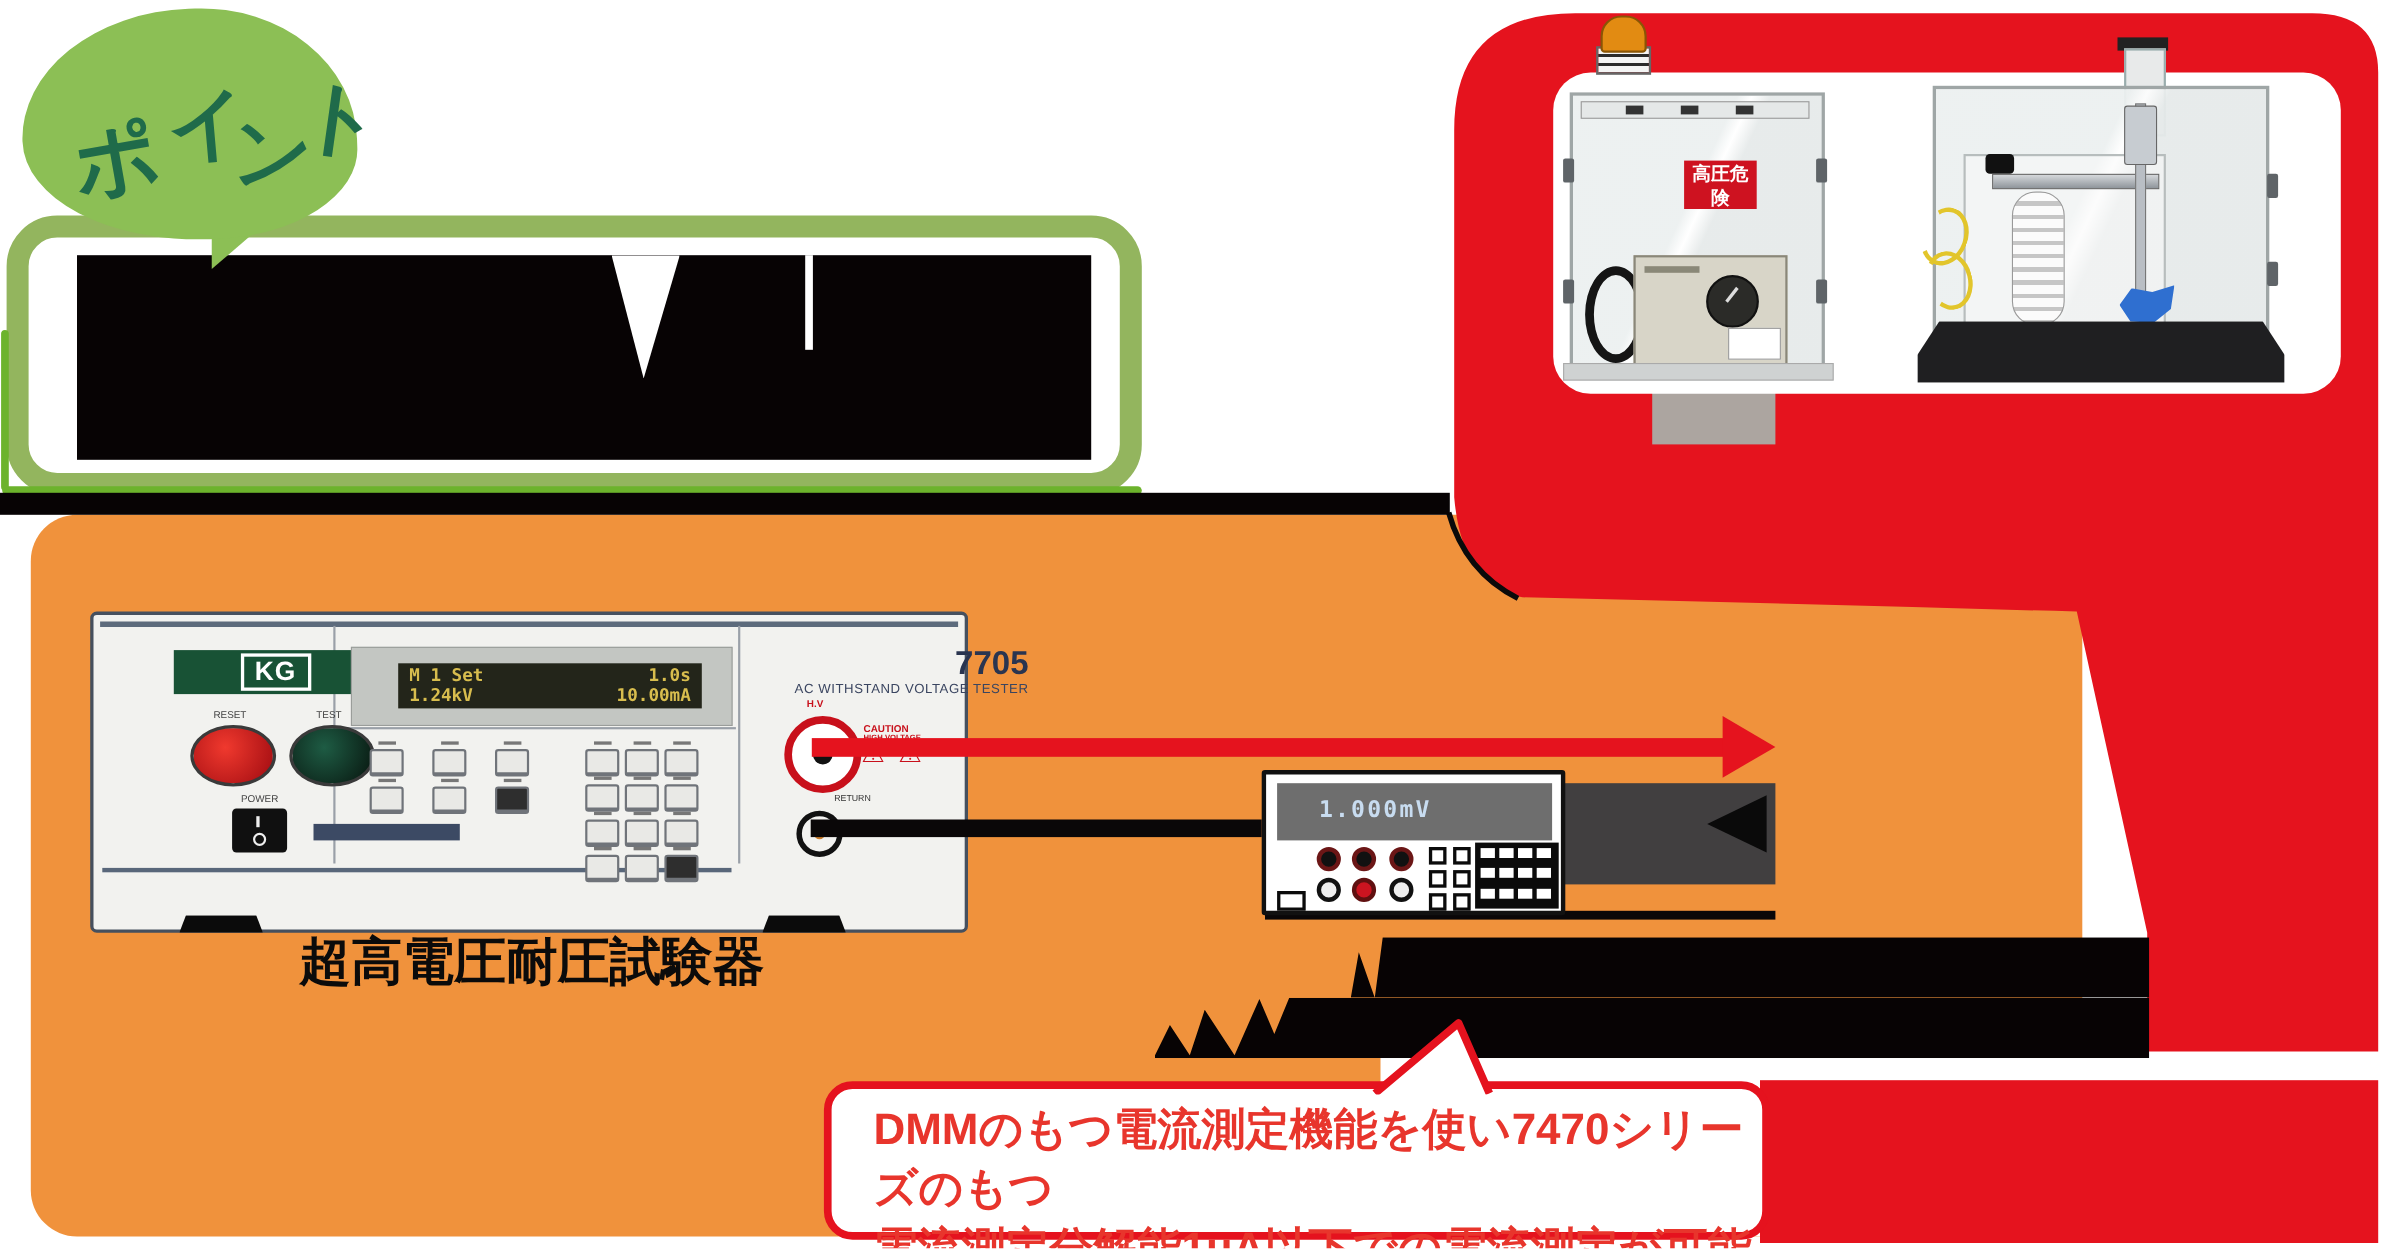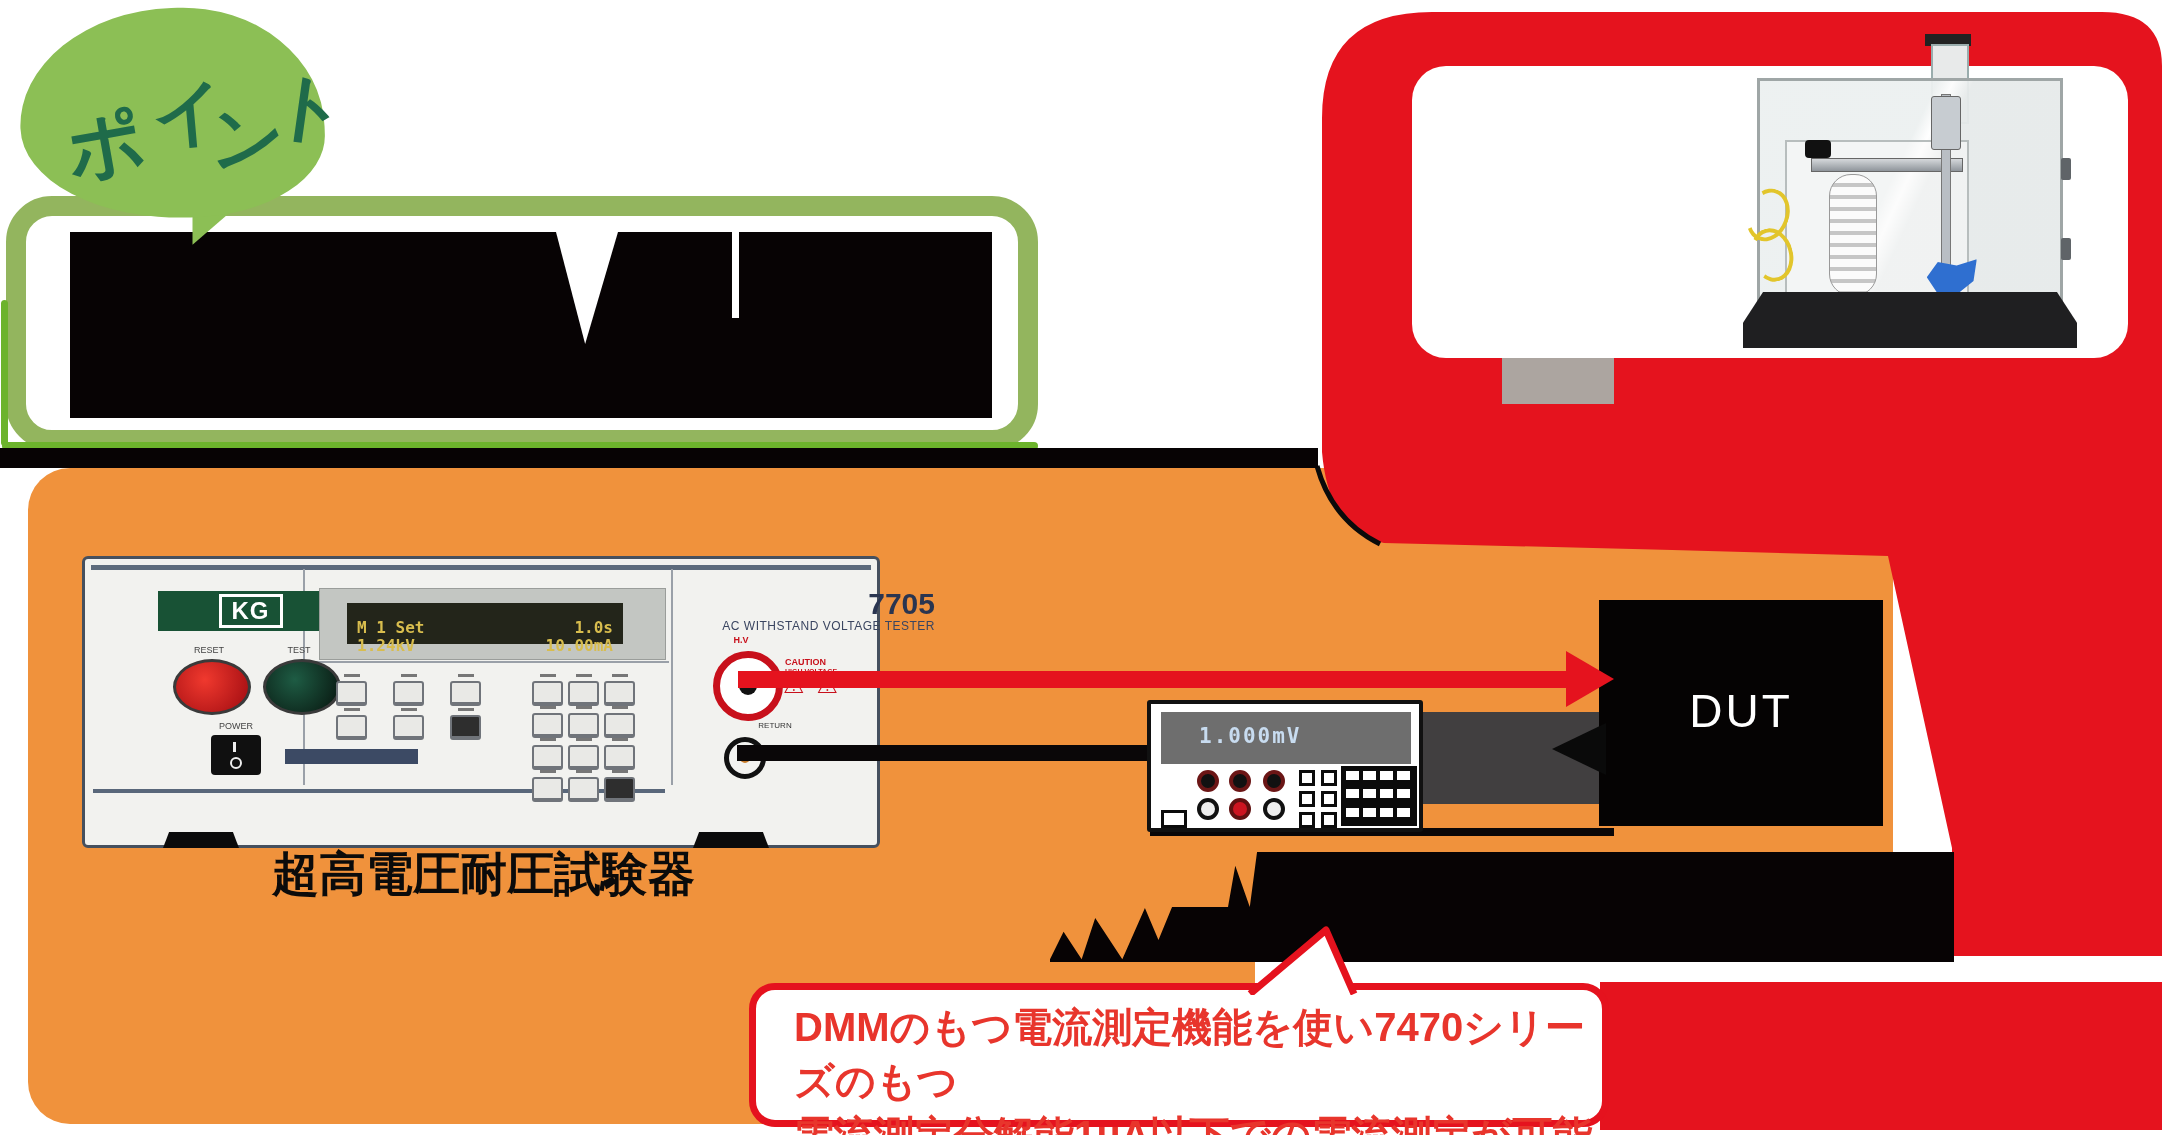--- a/index.html
+++ b/index.html
@@ -72,23 +72,23 @@
   .kg-inner{border:3px solid #fff;padding:0 10px;color:#fff;font-weight:bold;font-size:24px;letter-spacing:1px;}
   .btn-label{position:absolute;font-size:9px;color:#444;width:80px;text-align:center;}
   .oval-btn{position:absolute;width:72px;height:50px;border-radius:50%;border:3px solid #3A3A3A;}
   .reset-btn{left:88px;top:100px;background:radial-gradient(circle at 40% 35%,#F0392E,#9E0A10);}
   .test-btn{left:178px;top:100px;background:radial-gradient(circle at 40% 35%,#1E5C44,#07130D);}
   .power-sw{position:absolute;left:126px;top:176px;width:50px;height:40px;background:#101010;border-radius:4px;}
   .power-sw i{position:absolute;left:22px;top:7px;width:3px;height:10px;background:#eee;}
   .power-sw u{position:absolute;left:19px;bottom:6px;width:8px;height:8px;border:2px solid #eee;border-radius:50%;}
   .sticker{position:absolute;left:200px;top:190px;width:133px;height:15px;background:#3C4A64;}
   .lcd-bezel{position:absolute;left:234px;top:29px;width:345px;height:70px;background:#C3C6C2;border:1px solid #9a9d9a;}
-  .lcd-screen{position:absolute;left:27px;top:14px;width:276px;height:41px;background:#23251A;
+  .lcd-screen{position:absolute;left:42px;top:14px;width:276px;height:41px;background:#23251A;
               font-family:"DejaVu Sans Mono","Liberation Mono",monospace;font-weight:bold;font-size:16px;color:#D8BD4E;
-              padding:16px 10px;box-sizing:border-box;}
+              padding:2px 10px;box-sizing:border-box;}
   .lcd-row{display:flex;justify-content:space-between;line-height:18px;}
   .keys{position:absolute;display:grid;}
   .keys i{position:relative;display:block;width:27px;height:19px;background:#E9E9E6;border:2px solid #70747A;border-bottom-width:4px;border-radius:3px;}
   .keys i::before{content:"";position:absolute;top:-9px;left:50%;transform:translateX(-50%);width:16px;height:3px;background:#777;}
   .softkeys{left:251px;top:122px;grid-template-columns:repeat(3,27px);column-gap:30px;row-gap:9px;}
   .softkeys i:nth-child(6){background:#2E2E2E;}
   .numpad{left:447px;top:122px;grid-template-columns:repeat(3,27px);column-gap:9px;row-gap:7px;}
   .numpad i:nth-child(12){background:#2E2E2E;}
   .model-no{position:absolute;left:560px;top:28px;width:290px;text-align:right;font-size:30px;font-weight:bold;color:#2A3550;}
   .model-sub{position:absolute;left:560px;top:60px;width:290px;text-align:right;font-size:12px;color:#3A4560;letter-spacing:.5px;}
@@ -159,20 +159,44 @@
 
   <svg class="abs red-svg" viewBox="0 0 2165 1135">
     <path d="M1322,118 Q1322,12 1432,12 L2102,12 Q2162,12 2162,66 L2162,956 L1952,956 L1952,848 L1888,556 Q1640,549 1384,543 Q1329,533 1322,452 Z" fill="#E5131E"></path>
     <path d="M1317,466 Q1332,520 1380,544" stroke="#0A0A0A" stroke-width="5" fill="none"></path>
   </svg>
   <div class="abs red-bottom"></div>
 
   <div class="abs grey-notch"></div>
   <div class="abs photo-panel"></div>
 
+  <div class="chamber chamber-l">
+    <div class="beacon-base"></div>
+    <div class="beacon-dome"></div>
+    <div class="acry" style="left:0;top:0;width:226px;height:244px;"></div>
+    <div class="top-rail">
+      <span class="rail-clip" style="left:40px;"></span>
+      <span class="rail-clip" style="left:90px;"></span>
+      <span class="rail-clip" style="left:140px;"></span>
+    </div>
+    <div class="hinge" style="left:-6px;top:60px;"></div>
+    <div class="hinge" style="left:-6px;top:170px;"></div>
+    <div class="hinge" style="right:-2px;top:60px;"></div>
+    <div class="hinge" style="right:-2px;top:170px;"></div>
+    <div class="hv-sign">高圧危険</div>
+    <div class="cable-coil"></div>
+    <div class="ctrl-unit">
+      <span class="ctrl-bar"></span>
+      <span class="ctrl-dial">
+          <i class="ctrl-needle"></i>
+        </span>
+      <span class="ctrl-sticker"></span>
+    </div>
+    <div class="base-strip"></div>
+  </div>
 
   <div class="chamber chamber-r">
     <div class="chimney-cap"></div>
     <div class="chimney"></div>
     <div class="acry" style="left:12px;top:0;width:300px;height:222px;"></div>
     <div class="inner-frame"></div>
     <div class="ywire" style="left:2px;top:110px;transform:rotate(20deg);"></div>
     <div class="ywire" style="left:6px;top:150px;transform:rotate(-14deg);"></div>
     <div class="arm-knob"></div>
     <div class="arm"></div>
@@ -276,23 +300,20 @@
   </div>
 
   <div class="abs caption">
     <div class="c-l1">超高電圧耐圧試験器</div>
   </div>
 
   <div class="abs red-wire"></div>
   <div class="abs black-wire"></div>
   <div class="abs grey-band"></div>
   <div class="abs thin-line"></div>
-  <div class="abs dut">
-      <span>DUT</span>
-    </div>
   <div class="abs red-arrow"></div>
   <div class="abs black-arrow"></div>
 
   <div class="abs dmm">
     <div class="dmm-display">
       <span class="dmm-value">1.000mV</span>
     </div>
     <span class="dmm-term t-red" style="left:46px;top:66px;"></span>
     <span class="dmm-term t-red" style="left:78px;top:66px;"></span>
     <span class="dmm-term t-red" style="left:112px;top:66px;"></span>

